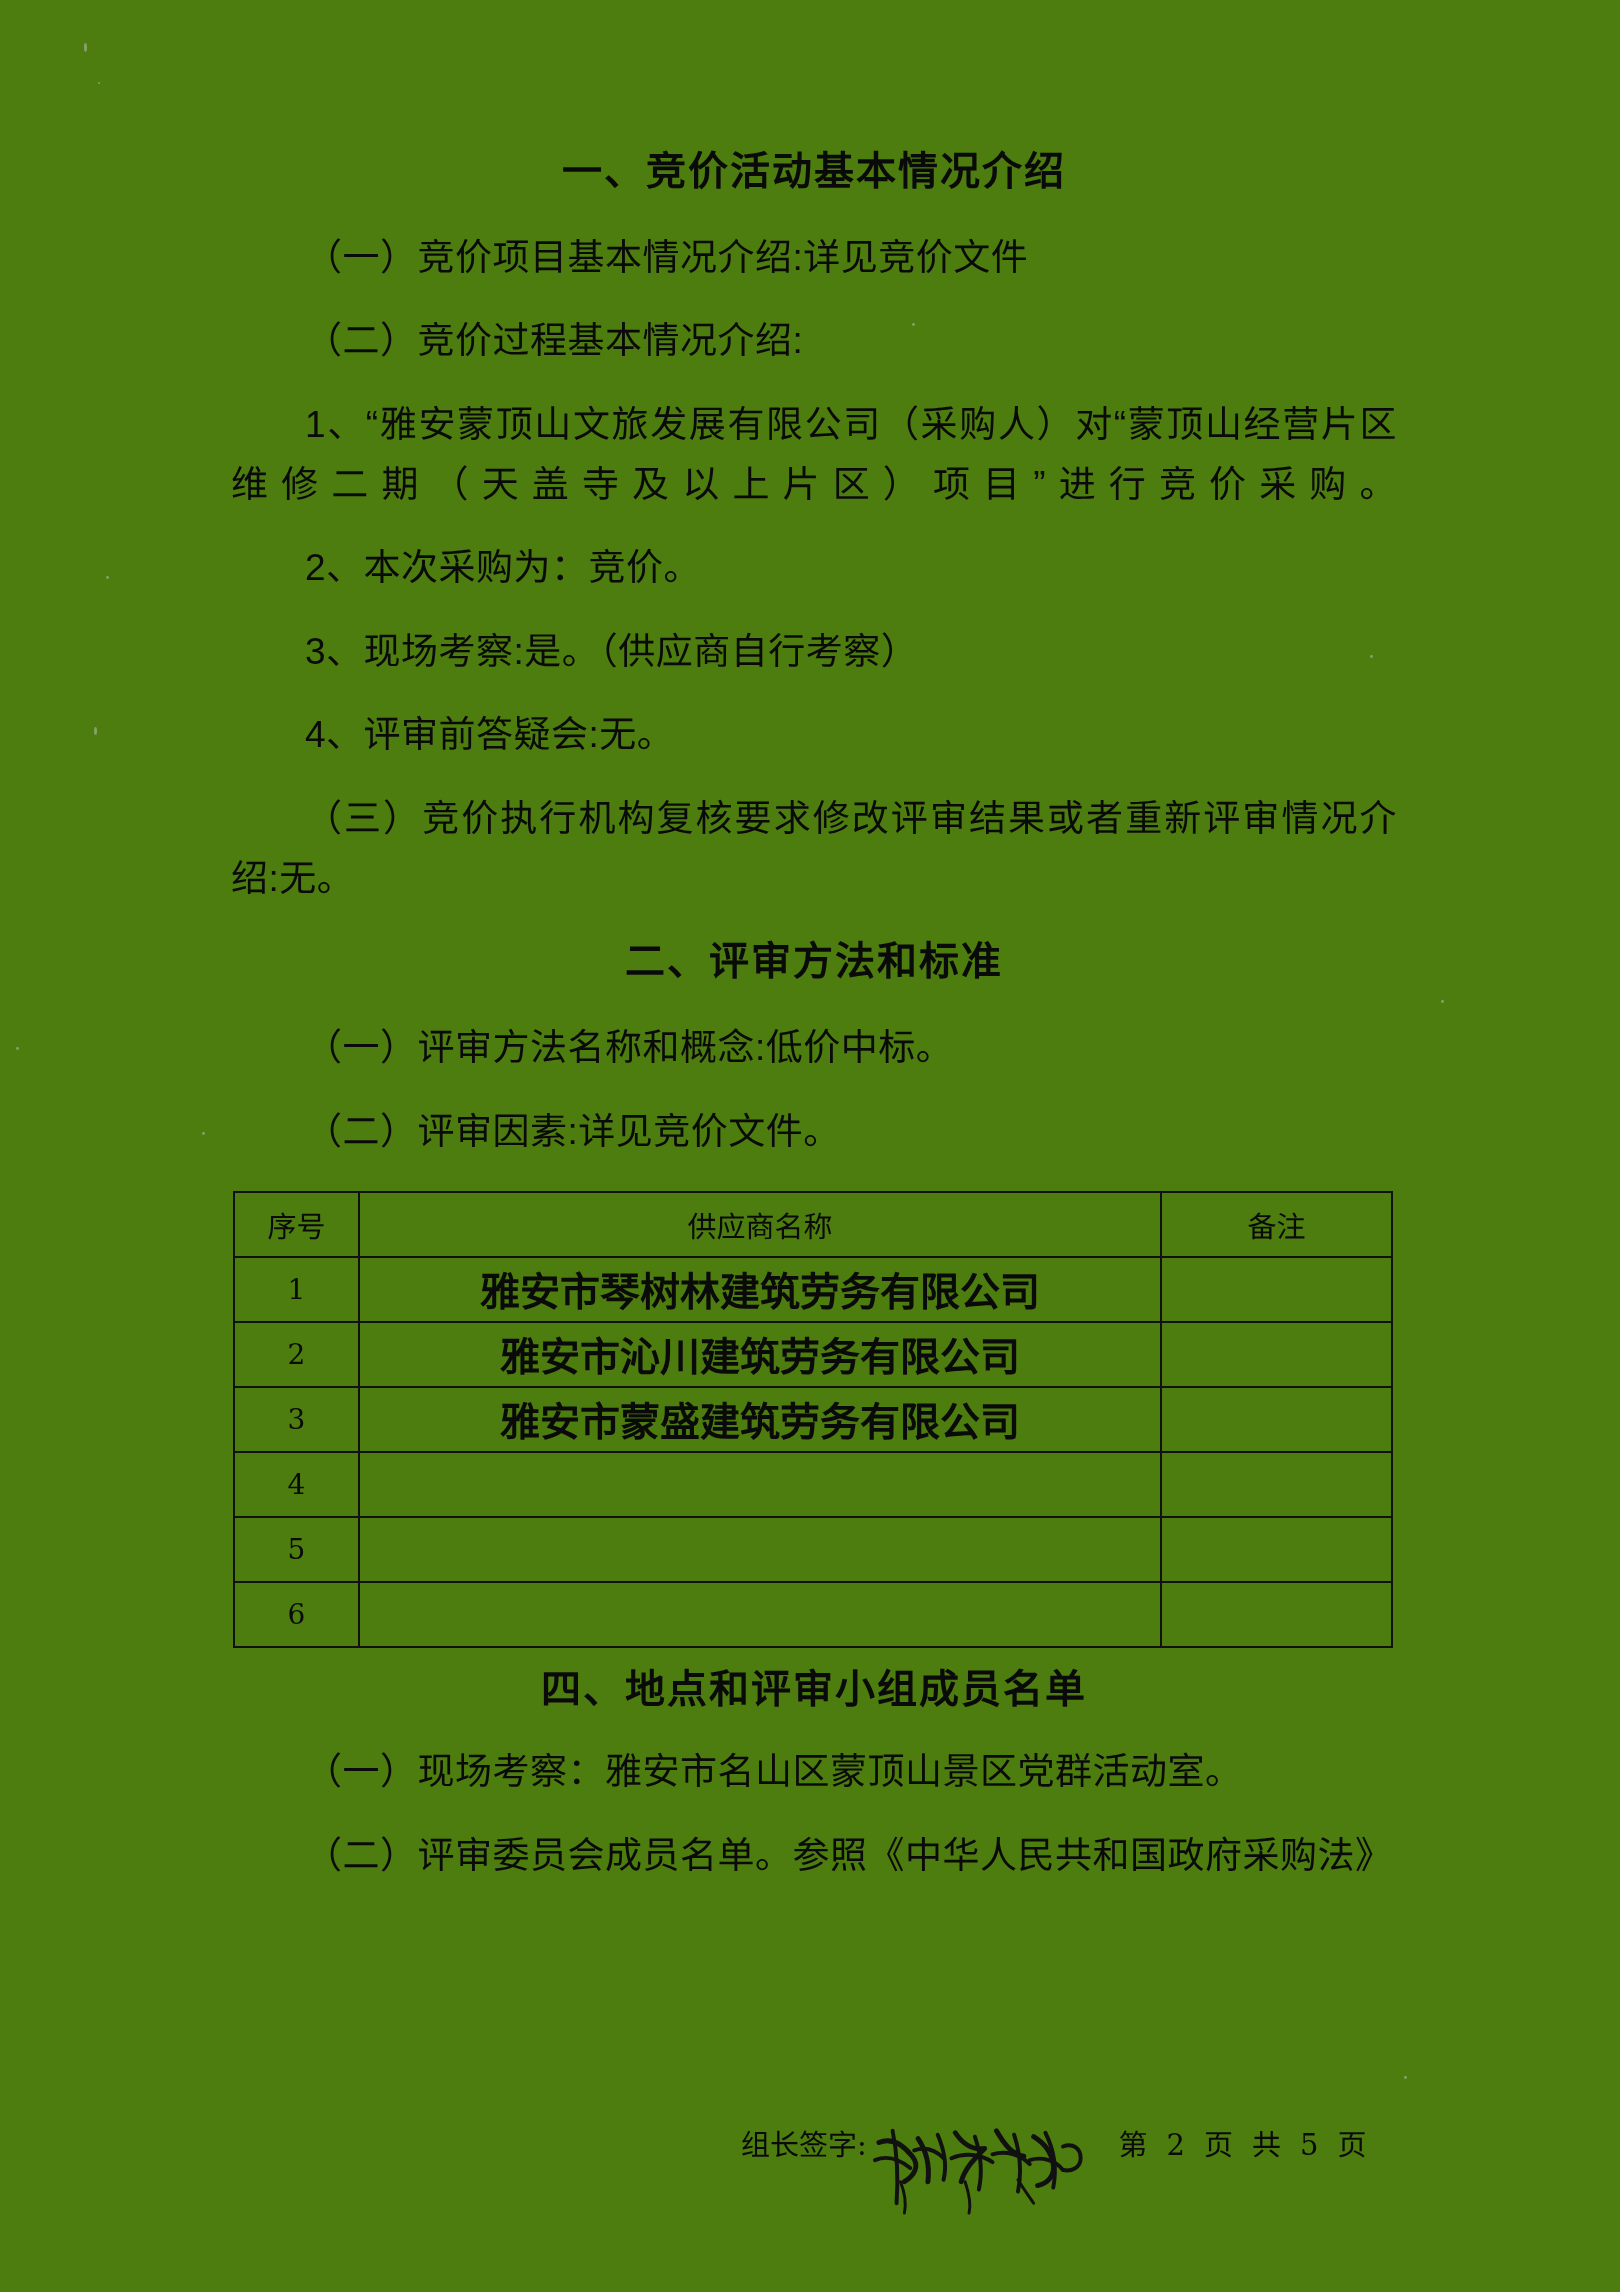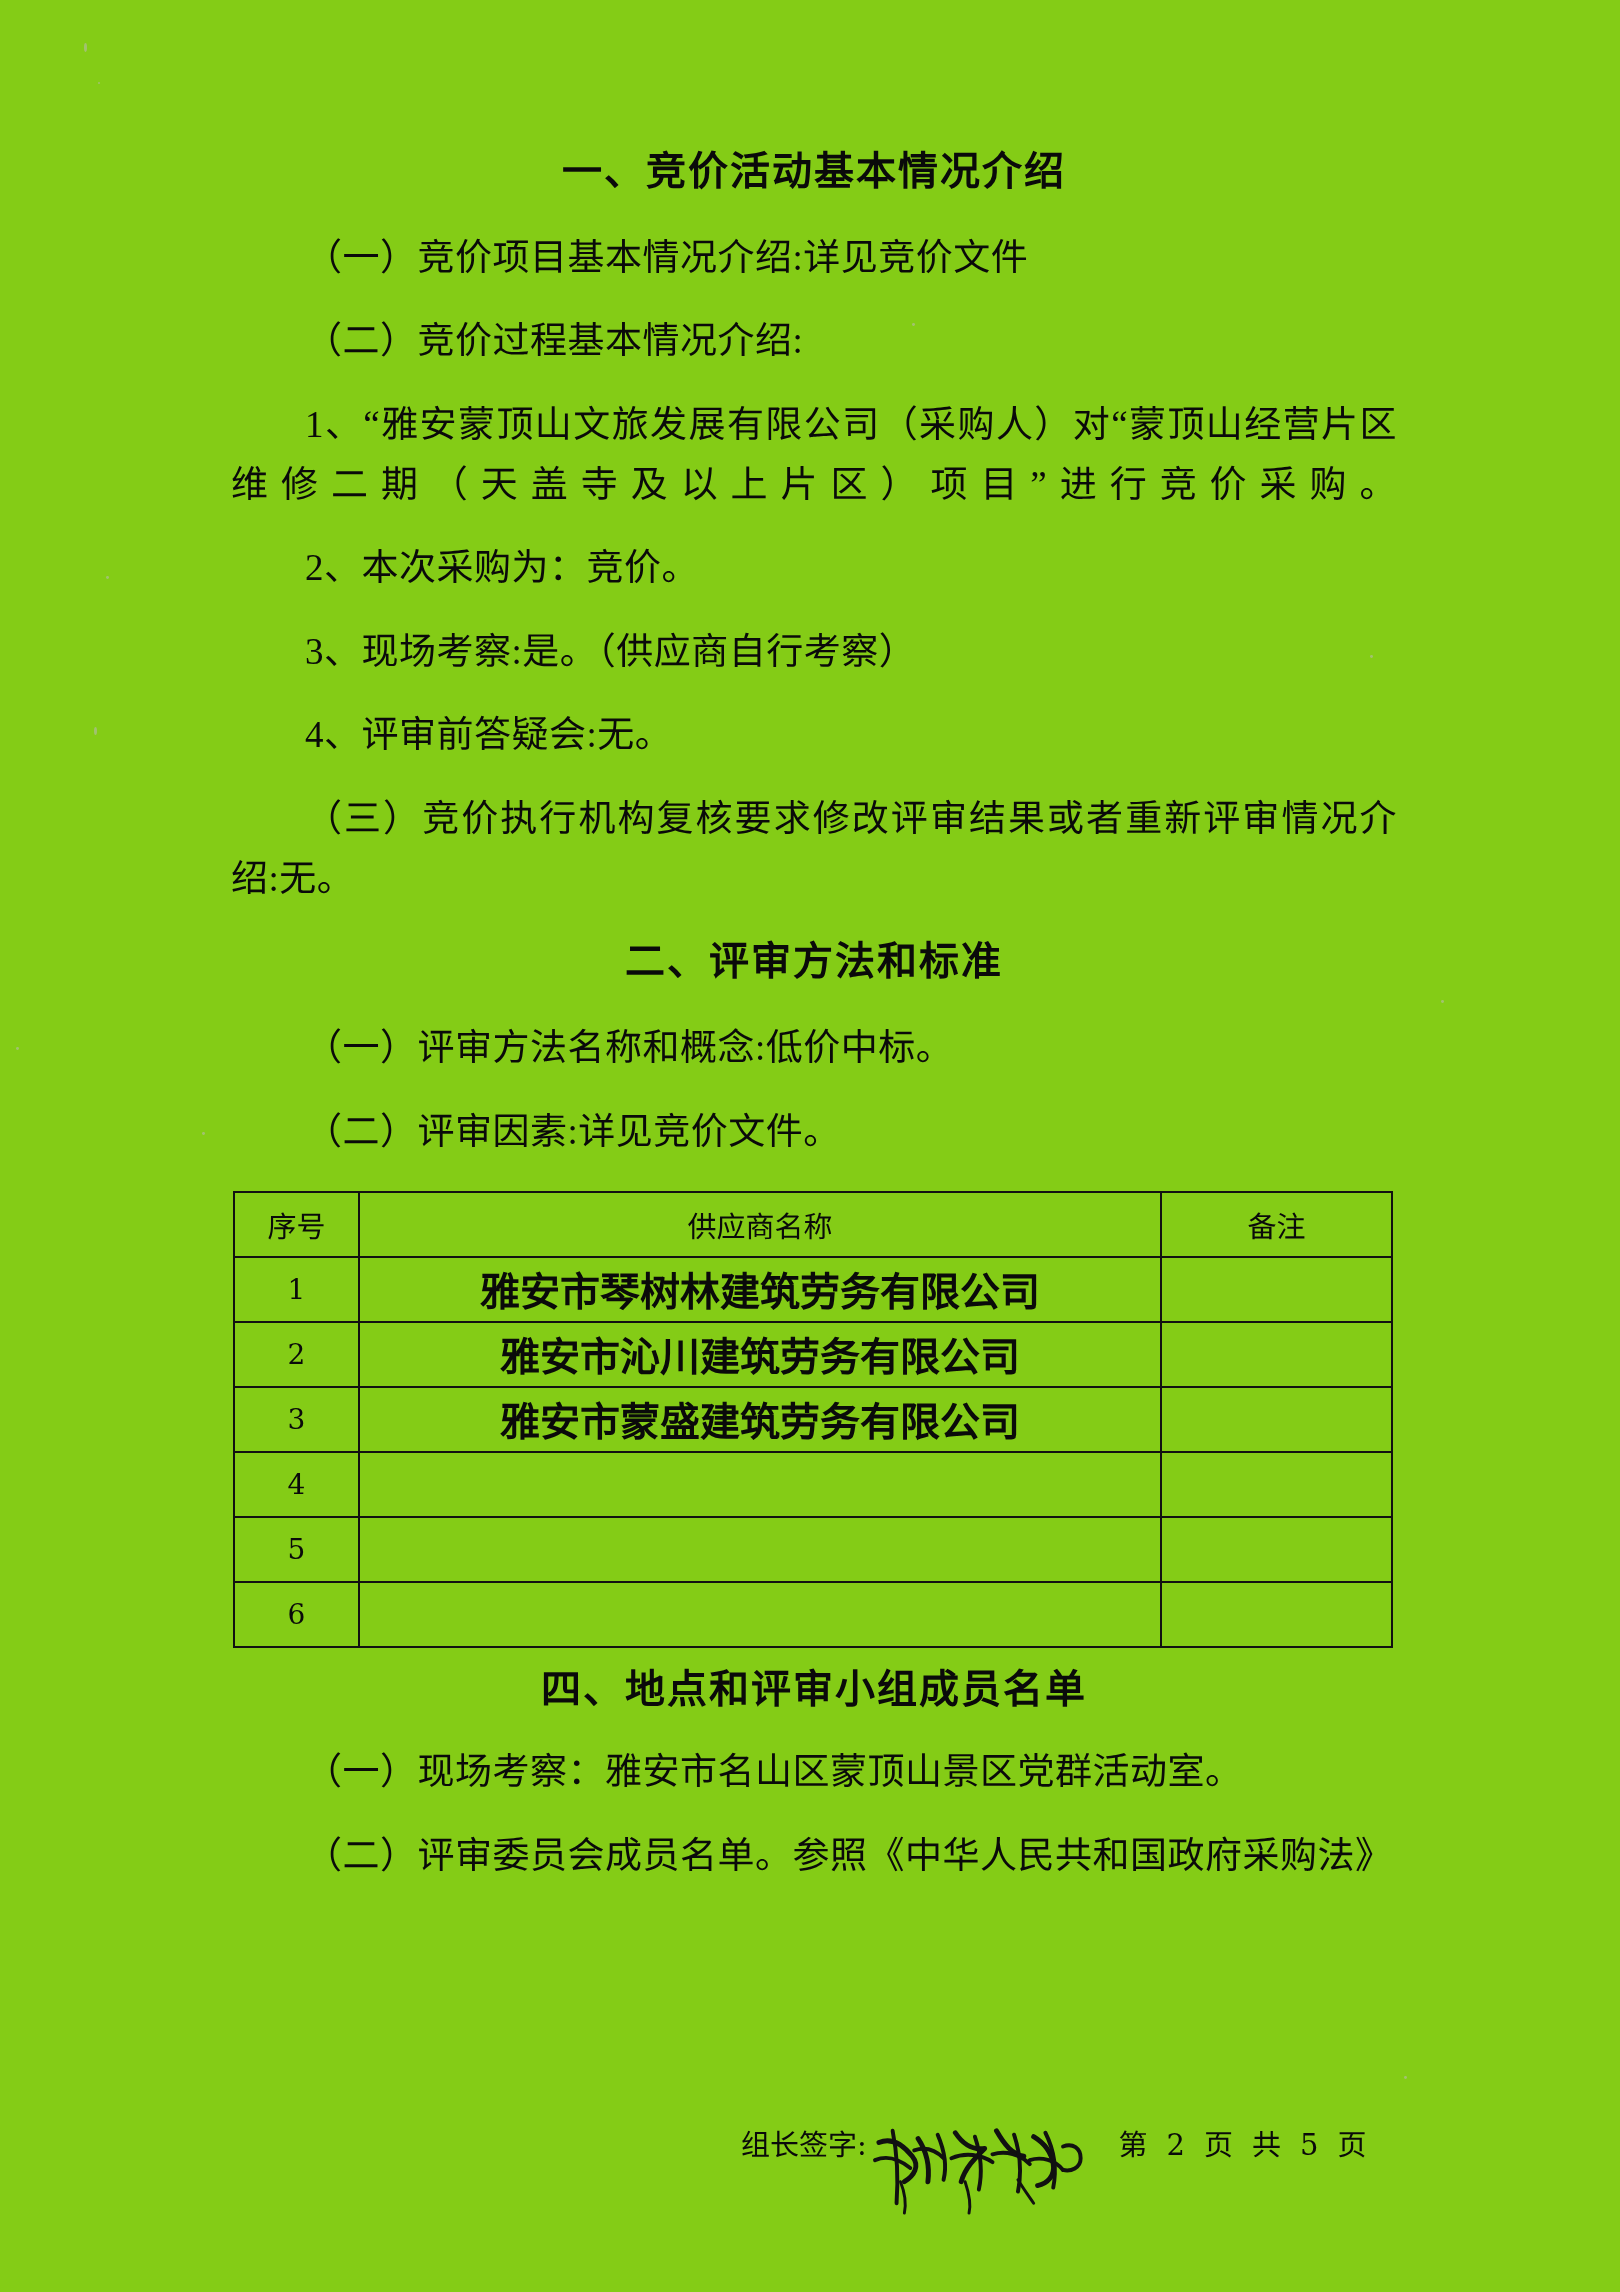--- a/index.html
+++ b/index.html
@@ -10,21 +10,21 @@
   }
   body {
     font-family: "DejaVu Serif", "Liberation Serif", serif;
     color: #0a0a0a;
   }
   .page {
     position: relative;
     width: 1620px;
     height: 2293px;
     margin: 0 auto;
-    background: #84cc16;
+    background: #4d7c0f;
     overflow: hidden;
     box-sizing: border-box;
   }
   
   .speck {
     position: absolute;
     background: #b9b9b9;
     border-radius: 50%;
     opacity: .55;
   }
@@ -44,21 +44,21 @@
     font-family: "DejaVu Serif", "Liberation Serif", serif;
   }
   .h-center.tight { margin-bottom: 29px; }
   .para {
     font-size: 37px;
     line-height: 1.62;
     margin: 0 0 23.5px 0;
     text-indent: 74px;
     letter-spacing: 0.5px;
     text-align: justify;
-    font-family: Liberation Serif, serif;
+    font-family: Liberation Sans, sans-serif;
   }
   .para.justify-full {
     text-align: justify;
     text-align-last: justify;
     margin-top: 16px;
   }
   .para.spaced { margin-bottom: 29px; }
 
   
   table.suppliers {

